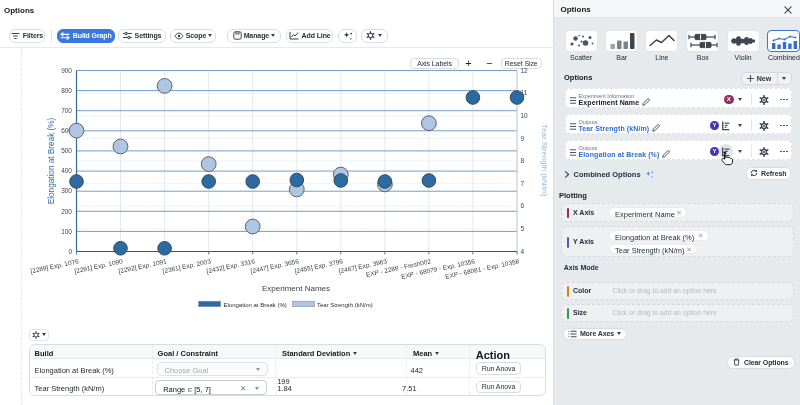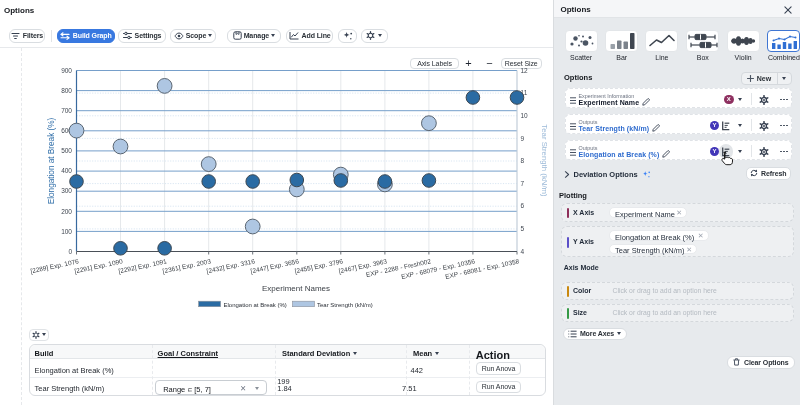--- a/index.html
+++ b/index.html
@@ -228,26 +228,30 @@
   </div>
 
   <div class="abs" style="left:29px;top:344px;width:516.5px;height:51.5px;border:1px solid #d9dce0;border-radius:6px;background:#fff;font-size:7.5px;color:#1f242b;">
     <div class="abs" style="left:0;top:0;width:100%;height:14px;background:#f7f8f9;border-bottom:1px solid #e3e6e9;border-radius:6px 6px 0 0;"></div>
     <div class="abs" style="left:0;top:31.5px;width:100%;height:1px;background:#eceef1;"></div>
     <div class="abs" style="left:121.5px;top:0;width:1px;height:100%;border-left:1px dashed #e8eaed;"></div>
     <div class="abs" style="left:244.5px;top:0;width:1px;height:100%;border-left:1px dashed #e8eaed;"></div>
     <div class="abs" style="left:375.5px;top:0;width:1px;height:100%;border-left:1px dashed #e8eaed;"></div>
     <div class="abs" style="left:438.5px;top:0;width:1px;height:100%;border-left:1px dashed #e8eaed;"></div>
     <div class="abs" style="left:4.6px;top:4px;font-size:7.5px;font-weight:700;color:#15181d;">Build</div>
-    <div class="abs" style="left:127.6px;top:4px;font-size:7.5px;font-weight:700;color:#15181d;text-decoration:underline;">Goal / Constraint</div>
+    <div class="abs" style="left:127.6px;top:4px;font-size:7.5px;font-weight:700;color:#15181d;">Goal / Constraint</div>
     <div class="abs" style="left:251.9px;top:4px;font-size:7.5px;font-weight:700;color:#15181d;display:flex;align-items:center;gap:3px;">Standard Deviation <span class="caret sm"></span></div>
     <div class="abs" style="left:383px;top:4px;font-size:7.5px;font-weight:700;color:#15181d;display:flex;align-items:center;gap:3px;">Mean <span class="caret sm"></span></div>
     <div class="abs" style="left:445.8px;top:4px;font-size:11px;font-weight:700;color:#15181d;">Action</div>
 
     <div class="abs" style="left:4.6px;top:20.5px;">Elongation at Break (%)</div>
+    <div class="abs" style="left:126.5px;top:16.5px;width:111px;height:14.5px;background:#fcfcfd;border:1px solid #dfe2e6;border-radius:4px;">
+      <span class="abs" style="left:7px;top:3.6px;color:#a0a7af;">Choose Goal</span>
+      <span class="caret sm gcaret abs" style="right:7px;top:5.5px;"></span>
+    </div>
     <div class="abs" style="left:247.2px;top:20.5px;margin-top:11px;">199</div>
     <div class="abs" style="left:380.5px;top:20.5px;">442</div>
     <div class="btn" style="left:445.8px;top:17.2px;width:45.5px;height:12.7px;border-radius:4px;font-size:7px;font-weight:400;">Run Anova</div>
 
     <div class="abs" style="left:4.6px;top:39px;">Tear Strength (kN/m)</div>
     <div class="abs" style="left:125.2px;top:35.2px;width:112px;height:15px;background:#fff;border:1px solid #c8cdd2;border-radius:4px;">
       <span class="abs" style="left:7px;top:3.8px;color:#15181d;">Range <span style="font-size:5.5px;">∈</span> [5, 7]</span>
       <span class="abs" style="right:20px;top:3px;font-size:7.5px;color:#6b7280;">✕</span>
       <span class="caret sm gcaret abs" style="right:7px;top:6px;"></span>
     </div>
@@ -505,21 +509,21 @@
         <i style="width:1.6px;height:1.6px;border-radius:50%;background:#374151;"></i>
         <i style="width:1.6px;height:1.6px;border-radius:50%;background:#374151;"></i>
         <i style="width:1.6px;height:1.6px;border-radius:50%;background:#374151;"></i>
       </div>
   </div>
 
   <div class="abs" style="left:9.5px;top:169.5px;display:flex;align-items:center;gap:4px;">
     <svg width="6" height="7" viewBox="0 0 6 8">
         <path d="M1.2 0.8 L4.8 4 L1.2 7.2" fill="none" stroke="#374151" stroke-width="1.2" stroke-linecap="round" stroke-linejoin="round"></path>
       </svg>
-    <span style="font-size:7.5px;font-weight:700;color:#1f2937;">Deviation Options</span>
+    <span style="font-size:7.5px;font-weight:700;color:#1f2937;">Combined Options</span>
     <svg width="9" height="9" viewBox="0 0 10 10">
         <path d="M3.6 1 C3.8 3 4.6 3.8 6.5 4 C4.6 4.2 3.8 5 3.6 7 C3.4 5 2.6 4.2 0.7 4 C2.6 3.8 3.4 3 3.6 1 Z" fill="#3b82f6"></path>
         <circle cx="8" cy="2.6" r="0.9" fill="#3b82f6"></circle>
         <circle cx="7.7" cy="7.4" r="0.7" fill="#3b82f6"></circle>
       </svg>
   </div>
   <div class="btn" style="left:192px;top:166.5px;width:44.5px;height:13px;border-radius:5px;gap:3px;">
     <svg width="8" height="8" viewBox="0 0 8 8">
         <g fill="none" stroke="#374151" stroke-width="1">
           <path d="M1.2 4 A2.8 2.8 0 0 1 6.4 2.7"></path>

